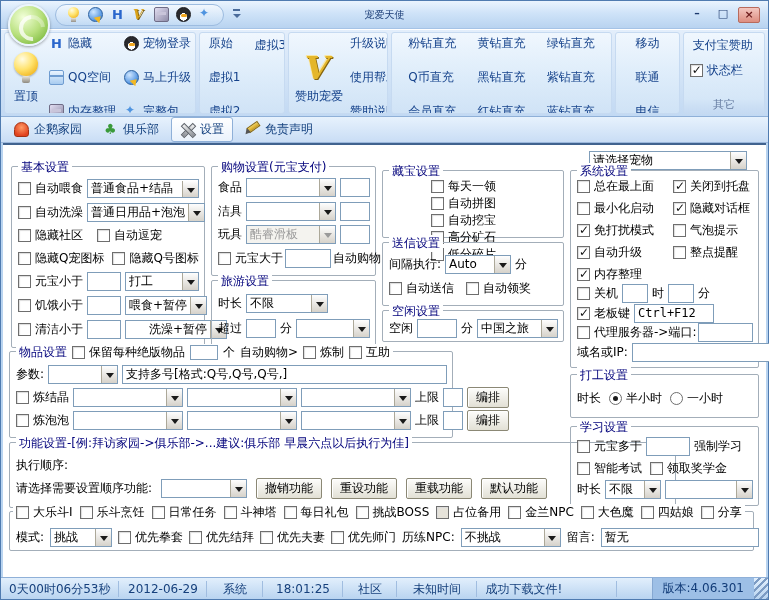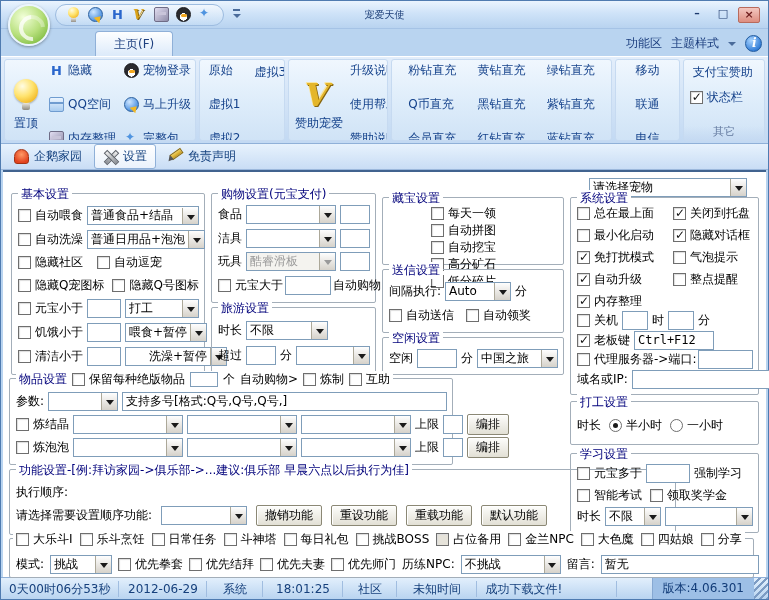--- a/index.html
+++ b/index.html
@@ -102,21 +102,21 @@
   .btn { height:21px; padding:0 8px; background:linear-gradient(#fdfdfb,#e2e0d5); border:1px solid #8b8875; border-radius:2px; font:12px "DejaVu Sans",sans-serif; color:#000; box-shadow:inset 1px 1px 0 #fff; }
   .grid2 { display:grid; grid-template-columns:96px 1fr; row-gap:5px; }
 
   
   .pet-combo { position:absolute; left:586px; top:6px; width:158px; }
   .g-basic    { left:8px;   top:21px;  width:194px; height:182px; }
   .g-shop     { left:208px; top:21px;  width:165px; height:110px; }
   .g-travel   { left:208px; top:135px; width:165px; height:68px;  }
   .g-treasure { left:379px; top:25px;  width:182px; height:68px;  }
   .g-mail     { left:379px; top:97px;  width:182px; height:64px;  }
-  .g-idle     { left:379px; top:165px; width:182px; height:38px;  }
+  .g-idle     { left:379px; top:165px; width:182px; height:32px;  }
   .g-system   { left:567px; top:25px;  width:189px; height:198px; }
   .g-items    { left:6px;   top:206px; width:444px; height:87px;  }
   .g-func     { left:6px;   top:297px; width:667px; height:66px;  }
   .g-work     { left:567px; top:229px; width:189px; height:44px;  }
   .g-study    { left:567px; top:281px; width:189px; height:80px;  }
   .g-battle   { left:6px;   top:366px; width:745px; height:40px;  }
   .g-battle .gt { left:3px; gap:7px; }
   .g-battle .gc { justify-content:flex-end; }
 
   
@@ -149,29 +149,20 @@
     </div>
     <span class="ico i-chevron" style="margin-left:6px;"></span>
     <div class="title-text">宠爱天使</div>
     <div class="win-btns">
       <span class="win-btn">–</span>
       <span class="win-btn">□</span>
       <span class="win-btn close">×</span>
     </div>
   </div>
 
-  <div class="tabrow">
-    <div class="home-tab">主页(F)</div>
-    <div class="tab-right">
-      <span>功能区</span>
-      <span>主题样式</span>
-      <span class="drop-arrow"></span>
-      <span class="ico i-info"></span>
-    </div>
-  </div>
 
   <div class="ribbon">
     <div class="rgroup" style="width:196px;">
       <div class="rbody">
         <div class="rbig">
           <span class="ico i-bulb-lg"></span>
           <span>置顶</span>
         </div>
         <div class="rcol">
           <div class="rsmall">
@@ -277,20 +268,24 @@
         </div>
       </div>
       <div class="rlabel">其它</div>
     </div>
   </div>
 
   <div class="toolbar2">
     <div class="tbtn">
         <span class="ico i-home"></span>
         <span>企鹅家园</span>
+      </div>
+    <div class="tbtn">
+        <span class="ico i-club"></span>
+        <span>俱乐部</span>
       </div>
     <div class="tbtn active">
         <span class="ico i-tools"></span>
         <span>设置</span>
       </div>
     <div class="tbtn">
         <span class="ico i-pen"></span>
         <span>免责声明</span>
       </div>
   </div>

